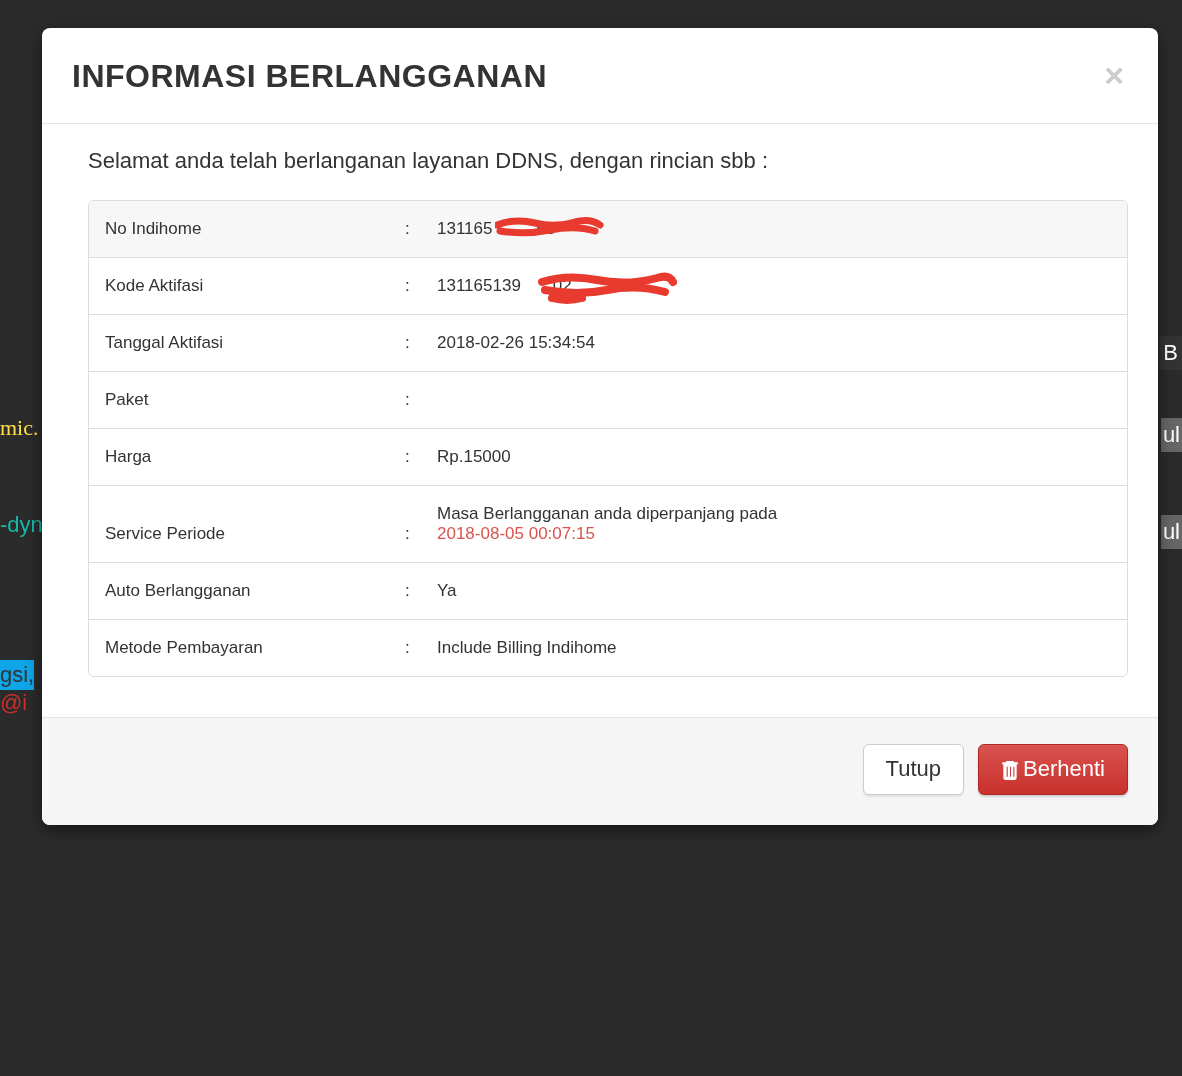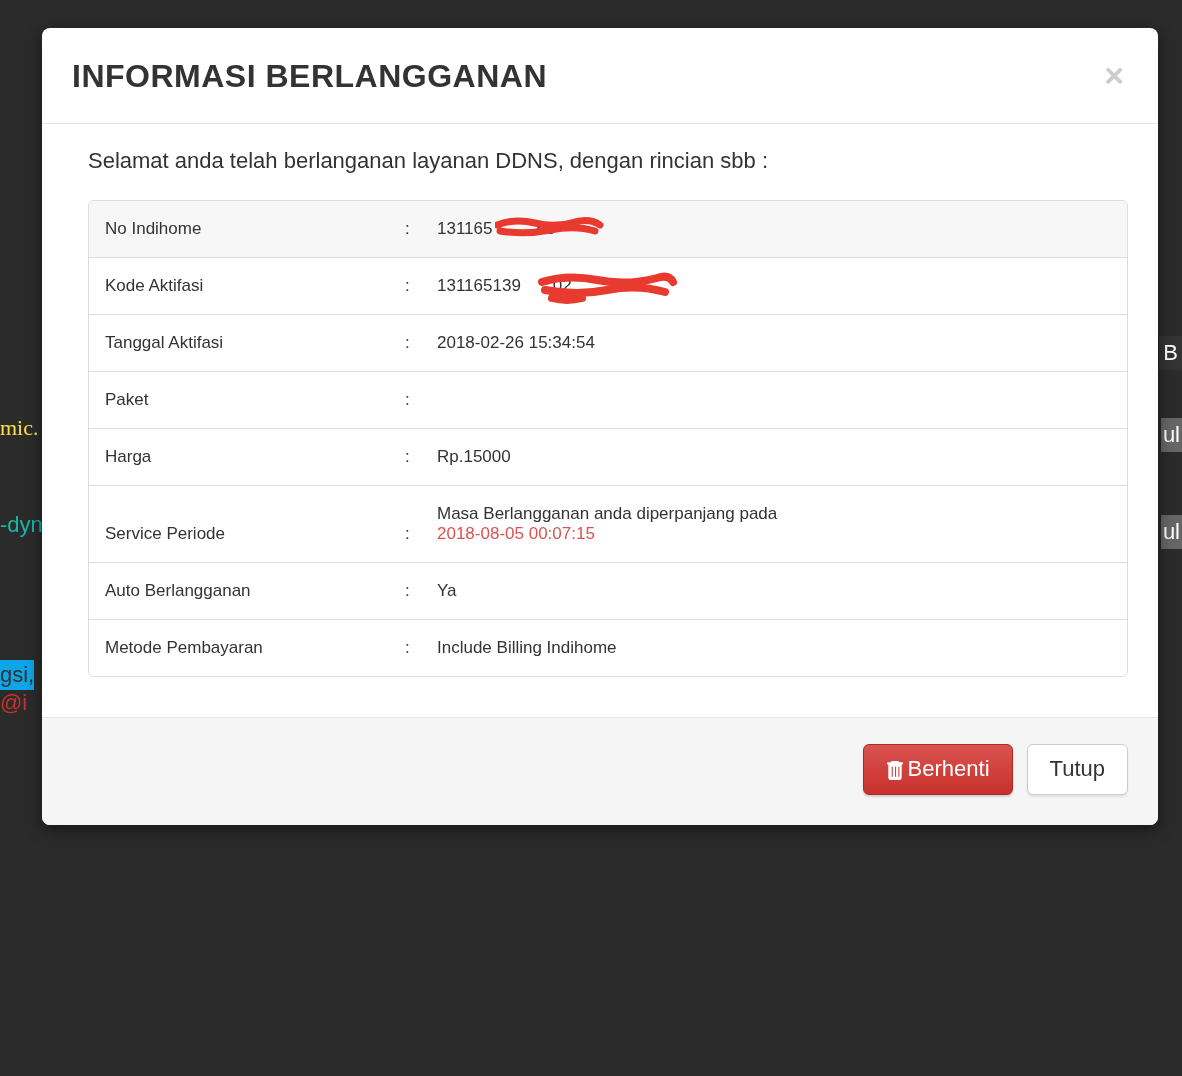--- a/index.html
+++ b/index.html
@@ -231,25 +231,25 @@
       <div class="info-row">
         <div class="info-label">Metode Pembayaran</div>
         <div class="info-colon">:</div>
         <div class="info-value">Include Billing Indihome</div>
       </div>
 
     </div>
   </div>
 
   <div class="modal-footer">
+    <button class="btn btn-default">
+      <span>Tutup</span>
+    </button>
     <button class="btn btn-danger">
       <span class="trash-icon">
         <svg viewBox="0 0 16 18">
             <path d="M2 4h12v12a2 2 0 0 1-2 2H4a2 2 0 0 1-2-2V4zm3-3h6l1 1h3v2H1V2h3l1-1zm0 5v9h1V6H5zm3 0v9h1V6H8zm3 0v9h1V6h-1z"></path>
           </svg>
       </span>
       <span>Berhenti</span>
     </button>
-    <button class="btn btn-default">
-      <span>Tutup</span>
-    </button>
   </div>
 </div>
 
 </body></html>

